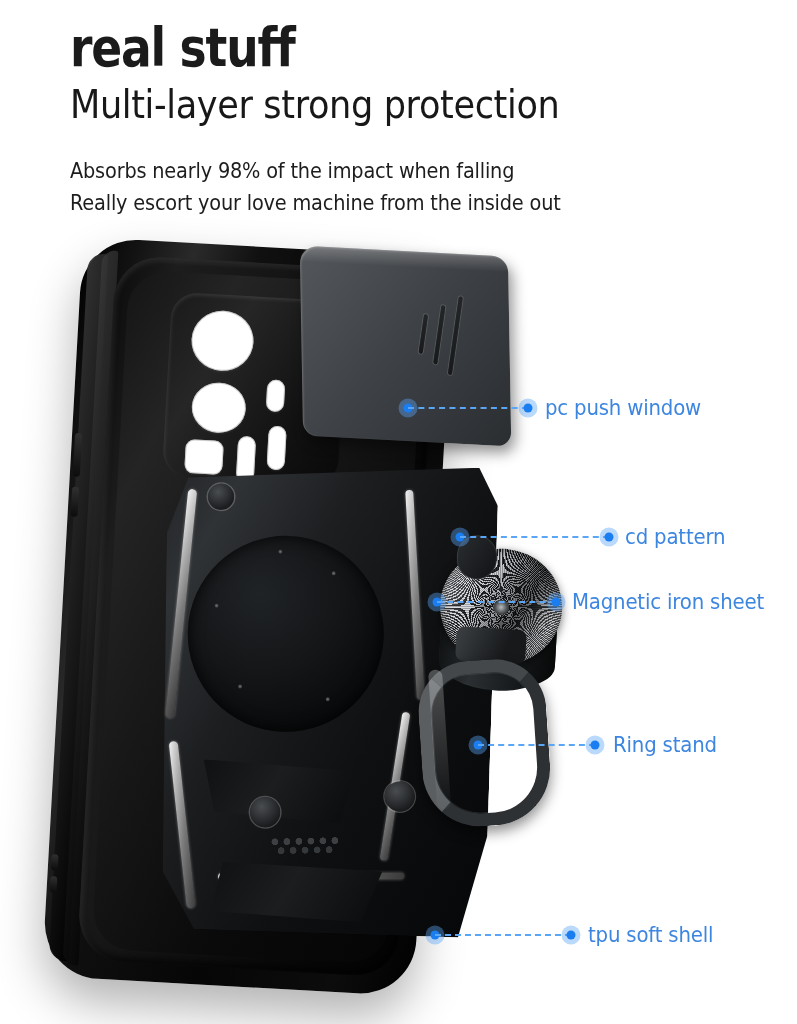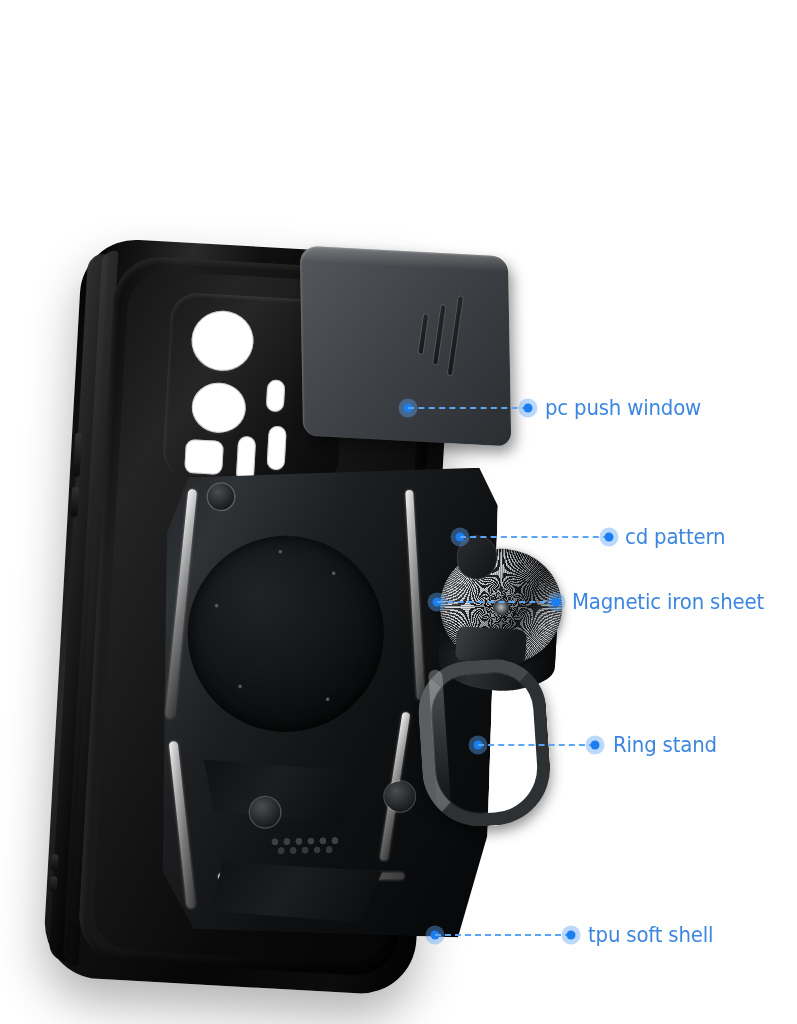--- a/index.html
+++ b/index.html
@@ -368,20 +368,26 @@
     transform:translateY(-50%) scaleX(0.94);
     transform-origin:left center;
     pointer-events:auto;
   }
 </style>
 </head>
 <body>
 
 <div id="page">
 
+  <div class="head">
+    <div class="title">real stuff</div>
+    <div class="subtitle">Multi-layer strong protection</div>
+    <div class="blurb">Absorbs nearly 98% of the impact when falling</div>
+    <div class="blurb" style="margin-top:2px;">Really escort your love machine from the inside out</div>
+  </div>
 
   <div id="stage">
 
     <div class="case-wrap">
 
       <div class="tpu-outer"></div>
       <div class="tpu-rail"></div>
       <div class="tpu-rail2"></div>
       <div class="tpu-inner"></div>
       <div class="inner-face"></div>

